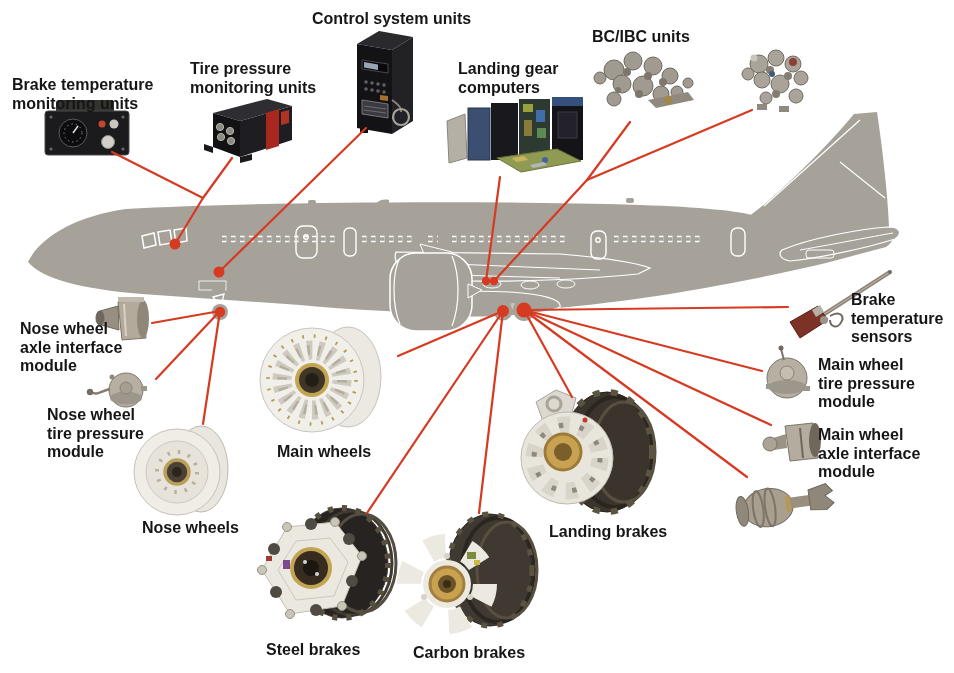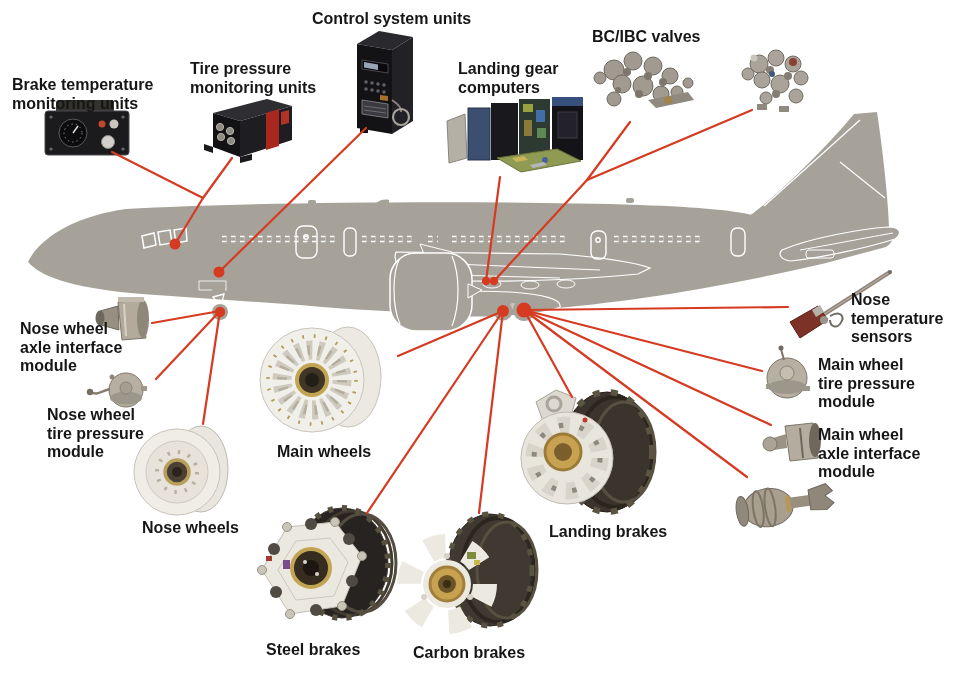--- a/index.html
+++ b/index.html
@@ -390,33 +390,33 @@
   </g>
 </svg>
 
   <div class="label" style="left:12px;top:76px">Brake temperature
 monitoring units</div>
   <div class="label" style="left:190px;top:60px">Tire pressure
 monitoring units</div>
   <div class="label" style="left:312px;top:10px">Control system units</div>
   <div class="label" style="left:458px;top:60px">Landing gear
 computers</div>
-  <div class="label" style="left:592px;top:28px">BC/IBC valves</div>
+  <div class="label" style="left:592px;top:28px">BC/IBC units</div>
   <div class="label" style="left:20px;top:320px">Nose wheel
 axle interface
 module</div>
   <div class="label" style="left:47px;top:406px">Nose wheel
 tire pressure
 module</div>
   <div class="label" style="left:142px;top:519px">Nose wheels</div>
   <div class="label" style="left:277px;top:443px">Main wheels</div>
   <div class="label" style="left:266px;top:641px">Steel brakes</div>
   <div class="label" style="left:413px;top:644px">Carbon brakes</div>
   <div class="label" style="left:549px;top:523px">Landing brakes</div>
-  <div class="label" style="left:851px;top:291px">Nose
+  <div class="label" style="left:851px;top:291px">Brake
 temperature
 sensors</div>
   <div class="label" style="left:818px;top:356px">Main wheel
 tire pressure
 module</div>
   <div class="label" style="left:818px;top:426px">Main wheel
 axle interface
 module</div>
 </div>
 

